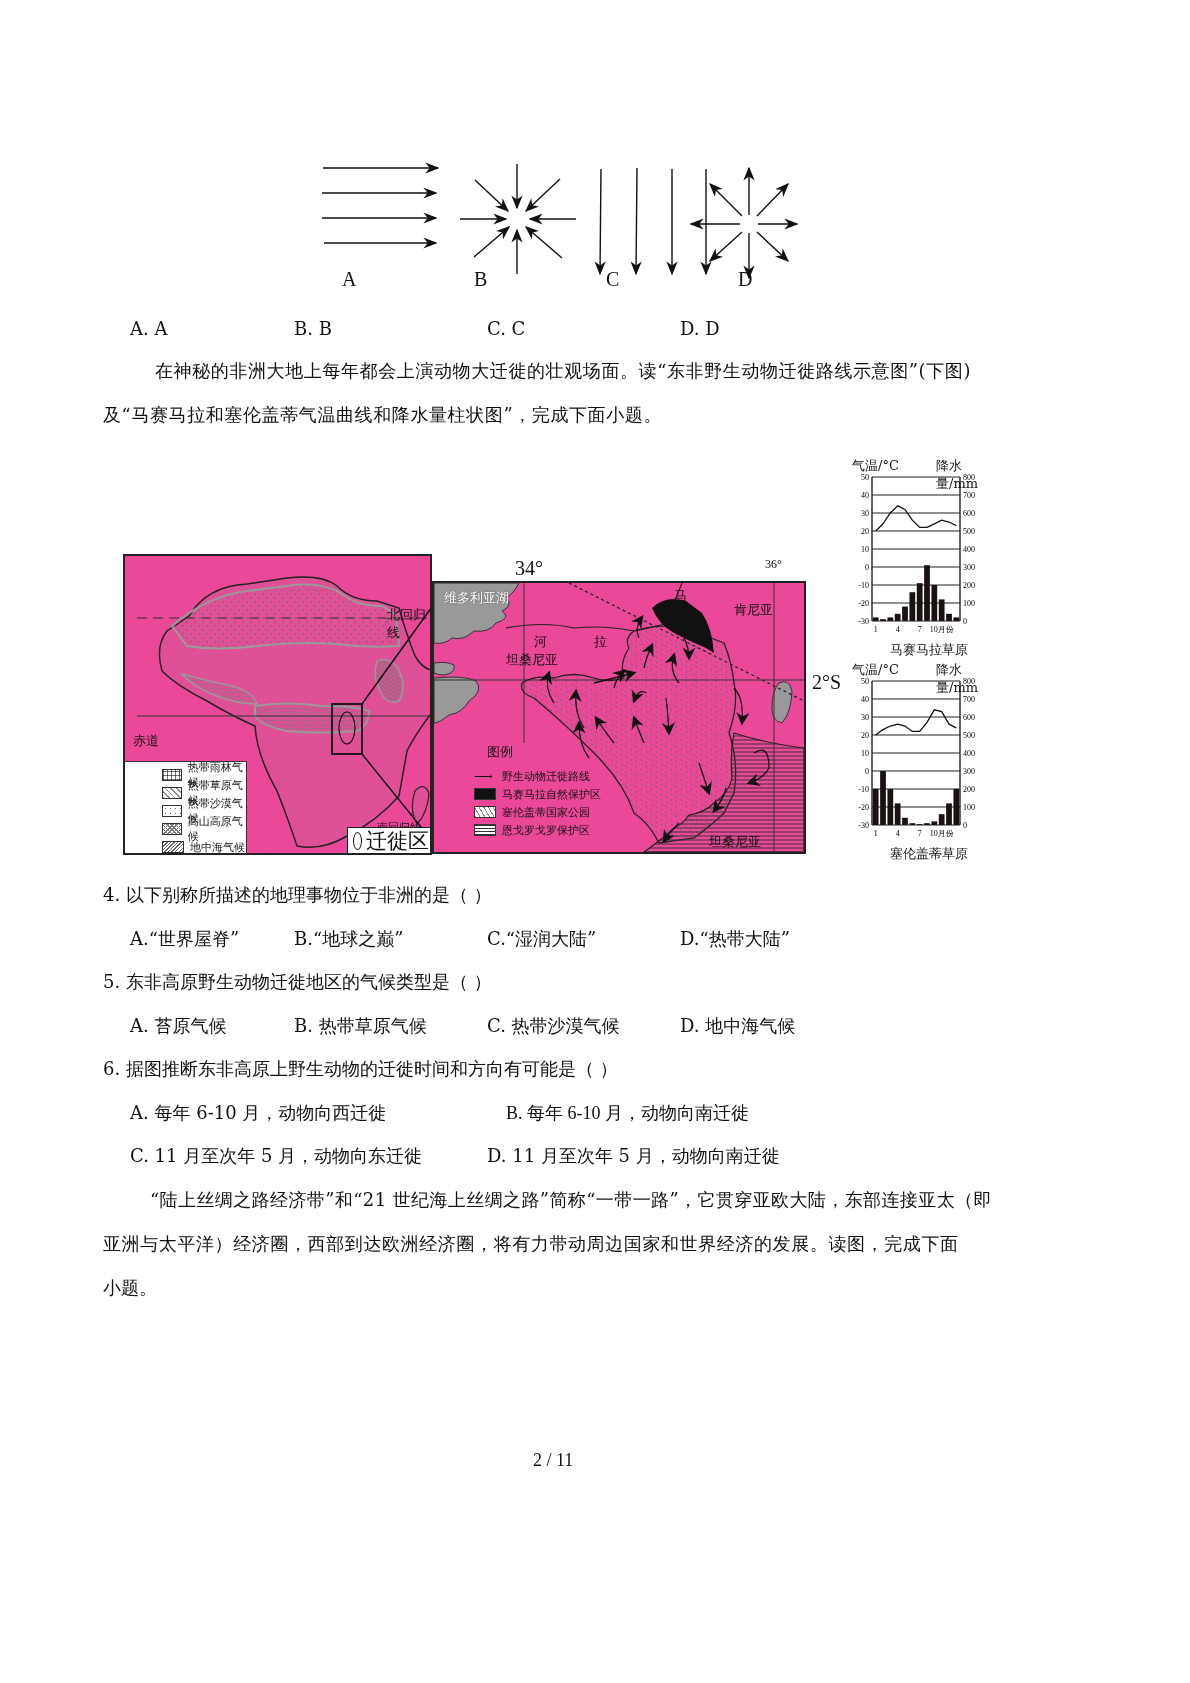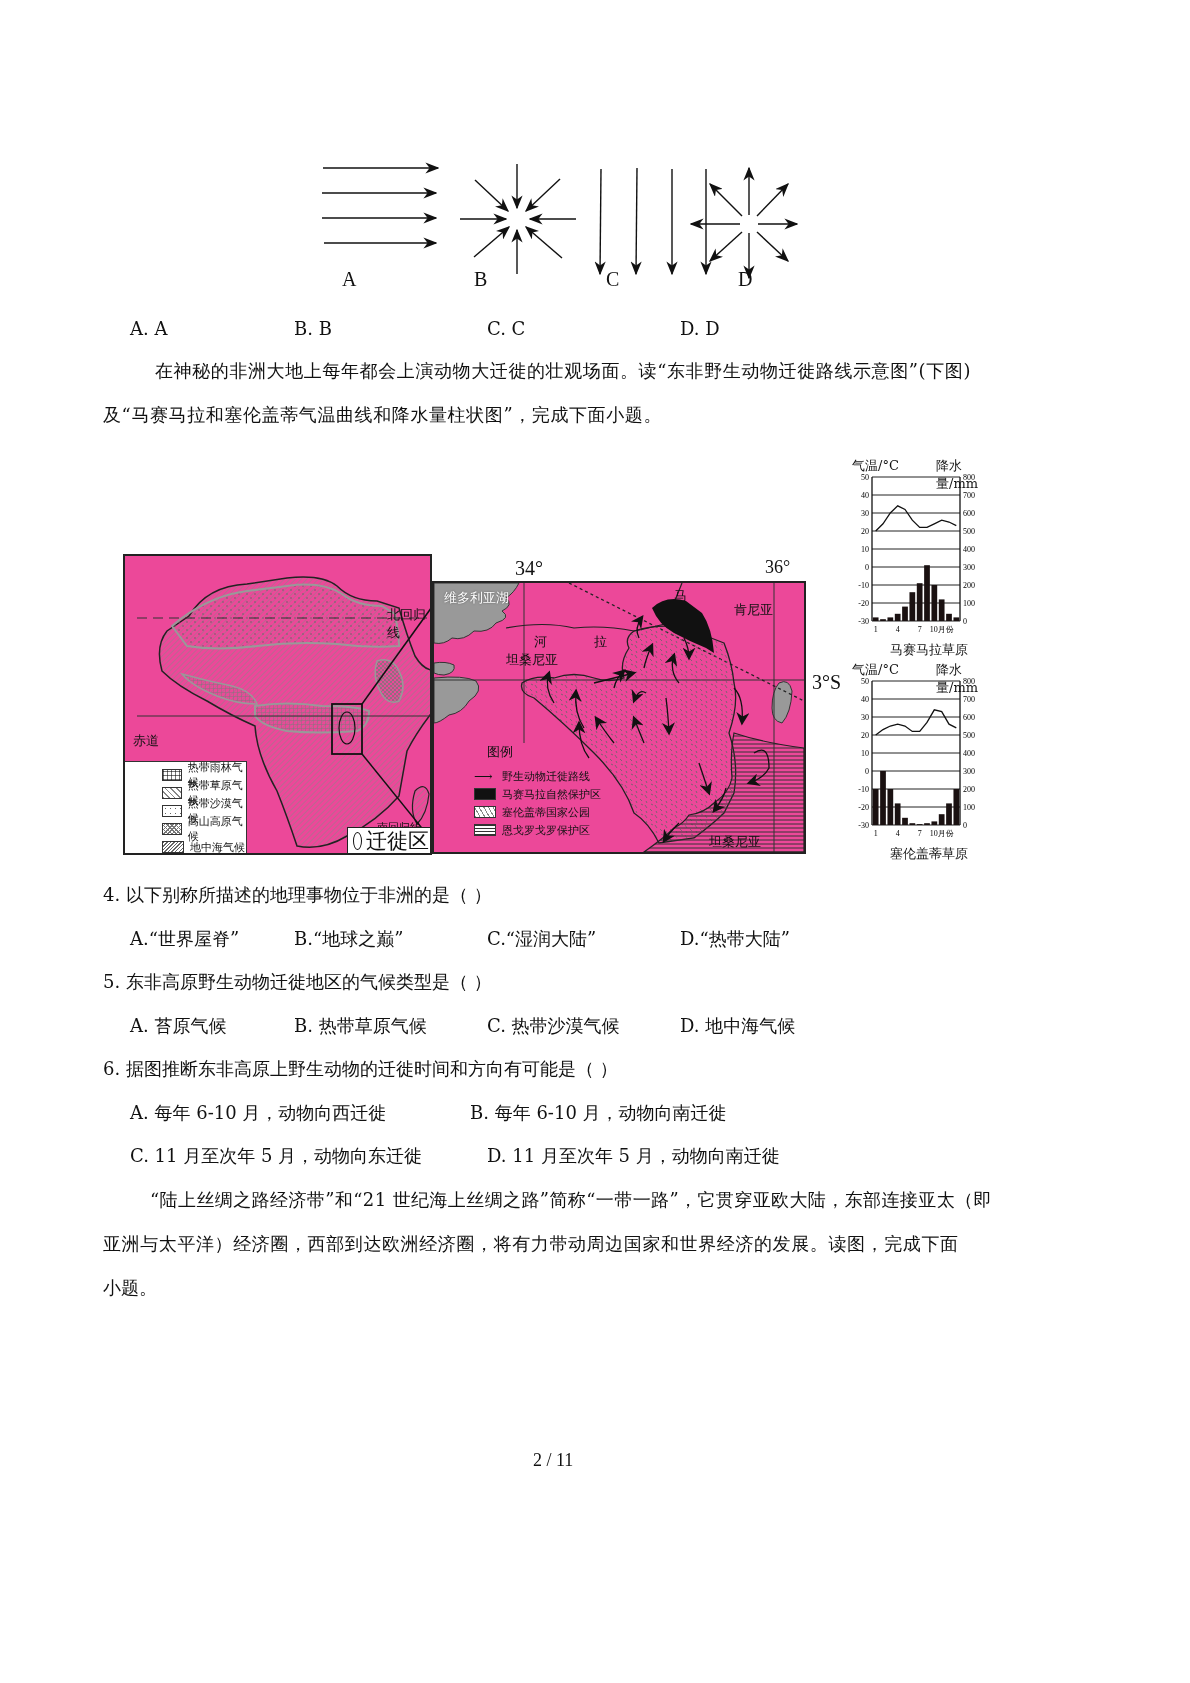--- a/index.html
+++ b/index.html
@@ -155,22 +155,22 @@
   </div>
 
   
   <div class="abs" style="left:222px;top:271px;width:83px;height:26px;border:1.5px solid #222;border-right:none;border-bottom:none;background:#fff;display:flex;align-items:center;gap:4px;padding-left:5px;box-sizing:border-box;">
     <span style="display:inline-block;width:7px;height:16px;border:1.3px solid #111;border-radius:50%;"></span>
     <span style="font-size:21px;">迁徙区</span>
   </div>
 </div>
 
 <div class="abs txt" style="left:515px;top:558px;font-size:20px;font-family:'Liberation Serif',serif;">34°</div>
-<div class="abs txt" style="left:765px;top:558px;font-size:18px;font-family:'Liberation Serif',serif;">36°</div>
-<div class="abs txt" style="left:812px;top:672px;font-size:20px;font-family:'Liberation Serif',serif;">3°S</div>
+<div class="abs txt" style="left:765px;top:558px;font-size:12px;font-family:'Liberation Serif',serif;">36°</div>
+<div class="abs txt" style="left:812px;top:672px;font-size:20px;font-family:'Liberation Serif',serif;">2°S</div>
 
 <div class="abs map-frame" style="left:432px;top:581px;width:374px;height:273px;overflow:hidden;">
   <svg width="370" height="269" viewBox="0 0 370 269">
     <defs>
       <pattern id="pDash" width="10" height="10" patternUnits="userSpaceOnUse">
         <line x1="1" y1="2" x2="3" y2="5" stroke="#666" stroke-width="0.8"></line>
         <line x1="6" y1="6" x2="8" y2="8" stroke="#666" stroke-width="0.8"></line>
         <line x1="7" y1="1" x2="9" y2="2" stroke="#666" stroke-width="0.8"></line>
         <line x1="2" y1="8" x2="3" y2="10" stroke="#666" stroke-width="0.8"></line>
       </pattern>
@@ -377,21 +377,21 @@
 <div class="abs txt" style="left:130px;top:1017px;"><span>A.</span> <span>苔原气候</span></div>
 <div class="abs txt" style="left:294px;top:1017px;"><span>B.</span> <span>热带草原气候</span></div>
 <div class="abs txt" style="left:487px;top:1017px;"><span>C.</span> <span>热带沙漠气候</span></div>
 <div class="abs txt" style="left:680px;top:1017px;"><span>D.</span> <span>地中海气候</span></div>
 
 <div class="abs txt" style="left:103px;top:1060px;">
   <span>6.</span>
   <span>据图推断东非高原上野生动物的迁徙时间和方向有可能是（   ）</span>
 </div>
 <div class="abs txt" style="left:130px;top:1104px;"><span>A.</span> <span>每年 6-10 月，动物向西迁徙</span></div>
-<div class="abs txt" style="left:470px;top:1104px;"><span>B.</span> <span>每年 6-10 月，动物向南迁徙</span></div>
+<div class="abs txt" style="left:506px;top:1104px;font-family:Liberation Serif, serif;"><span>B.</span> <span>每年 6-10 月，动物向南迁徙</span></div>
 <div class="abs txt" style="left:130px;top:1147px;"><span>C.</span> <span>11 月至次年 5 月，动物向东迁徙</span></div>
 <div class="abs txt" style="left:487px;top:1147px;"><span>D.</span> <span>11 月至次年 5 月，动物向南迁徙</span></div>
 
 <div class="abs txt" style="left:150px;top:1191px;letter-spacing:0.4px;">“陆上丝绸之路经济带”和“21 世纪海上丝绸之路”简称“一带一路”，它贯穿亚欧大陆，东部连接亚太（即</div>
 <div class="abs txt" style="left:103px;top:1235px;letter-spacing:0.6px;">亚洲与太平洋）经济圈，西部到达欧洲经济圈，将有力带动周边国家和世界经济的发展。读图，完成下面</div>
 <div class="abs txt" style="left:103px;top:1279px;">小题。</div>
 
 <div class="abs page-num" style="left:533px;top:1450px;">2 / 11</div>
 
 </body></html>

